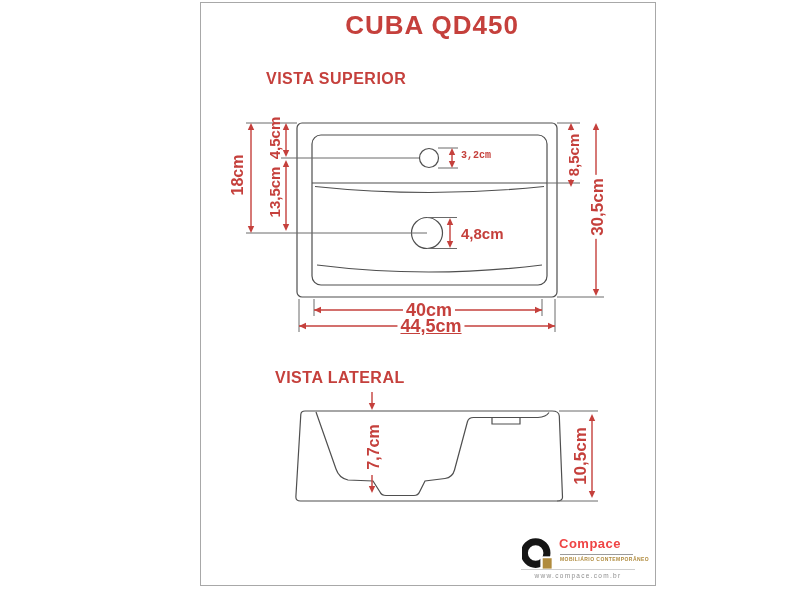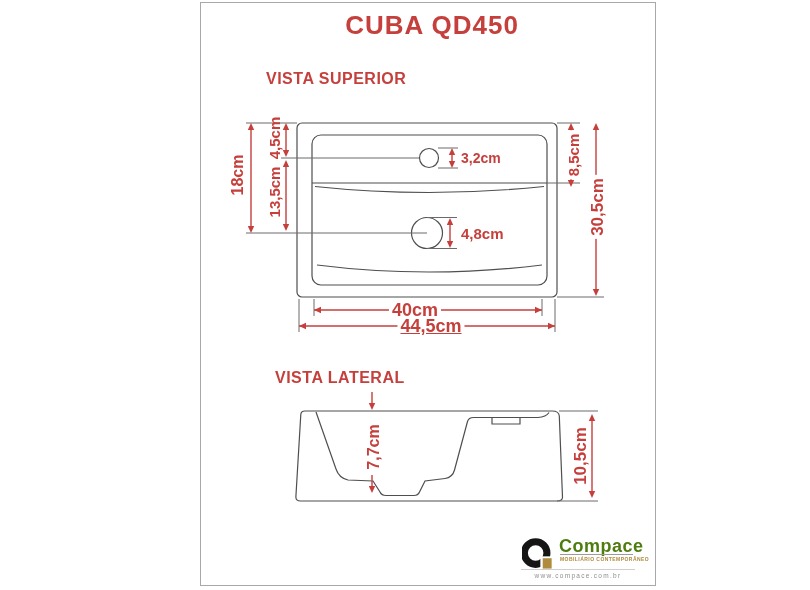--- a/index.html
+++ b/index.html
@@ -18,26 +18,26 @@
   .gt{stroke:#6a6a6a;stroke-width:1;fill:none;}
   .r{stroke:var(--red);stroke-width:1.4;fill:none;}
   .ra{fill:var(--red);stroke:none;}
   .lbl{position:absolute;color:var(--red);font-weight:bold;white-space:nowrap;line-height:1;}
   .ctr{transform:translate(-50%,-50%);}
   .rot{transform:translate(-50%,-50%) rotate(-90deg);}
   .bg{background:#fff;padding:1px 3px;}
   .title{font-size:26px;letter-spacing:1px;}
   .section{font-size:16px;letter-spacing:0.5px;}
   .note{font-size:20px;}
-  .dim14{font-size:14px;}
+  .dim14{font-size:10px;font-family:Liberation Mono, monospace;}
   .dim15{font-size:15px;}
   .dim16{font-size:16px;}
   .dim17{font-size:17px;}
   .dim18{font-size:18px;}
-  .logo-name{position:absolute;color:#4d7c0f;font-weight:bold;font-size:18px;
+  .logo-name{position:absolute;color:#ef4444;font-weight:bold;font-size:13px;
     letter-spacing:0.5px;white-space:nowrap;}
   .logo-rule1{position:absolute;height:1px;background:#9b9b9b;}
   .logo-tag{position:absolute;color:var(--gold);font-weight:bold;font-size:5px;
     letter-spacing:0.45px;white-space:nowrap;}
   .logo-rule2{position:absolute;height:1px;background:#cfcfcf;}
   .logo-web{position:absolute;color:#8f8f8f;font-size:6.5px;letter-spacing:1.3px;
     text-align:center;white-space:nowrap;}
 </style>
 </head>
 <body>
@@ -124,21 +124,21 @@
 
   <div class="lbl section" style="left:251px;top:370px;">VISTA LATERAL</div>
 
   <div class="lbl dim16 rot" style="left:214px;top:175px;">18cm</div>
   <div class="lbl dim15 rot" style="left:250px;top:138px;">4,5cm</div>
   <div class="lbl dim15 rot" style="left:250px;top:192px;">13,5cm</div>
   <div class="lbl dim14" style="left:437px;top:151px;">3,2cm</div>
   <div class="lbl dim15" style="left:437px;top:226px;text-align:right;">4,8cm</div>
   <div class="lbl dim15 rot bg" style="left:549px;top:155px;">8,5cm</div>
   <div class="lbl dim17 rot bg" style="left:573px;top:207px;">30,5cm</div>
-  <div class="lbl dim18 ctr bg" style="left:391px;top:310px;">40cm</div>
+  <div class="lbl dim18 ctr bg" style="left:405px;top:310px;">40cm</div>
   <div class="lbl dim18 ctr bg" style="left:407px;top:326px;text-decoration:underline;">44,5cm</div>
 
   <div class="lbl dim16 rot" style="left:350px;top:447px;">7,7cm</div>
   <div class="lbl dim17 rot" style="left:556px;top:456px;">10,5cm</div>
 
 
   <div>
     <svg style="position:absolute;left:498px;top:535px;" width="32" height="38" viewBox="0 0 34 40" xmlns="http://www.w3.org/2000/svg">
       <circle cx="14.5" cy="19" r="12" fill="none" stroke="#151515" stroke-width="7.5"></circle>
       <rect x="19.5" y="22.5" width="14.5" height="11.5" fill="#ffffff"></rect>

